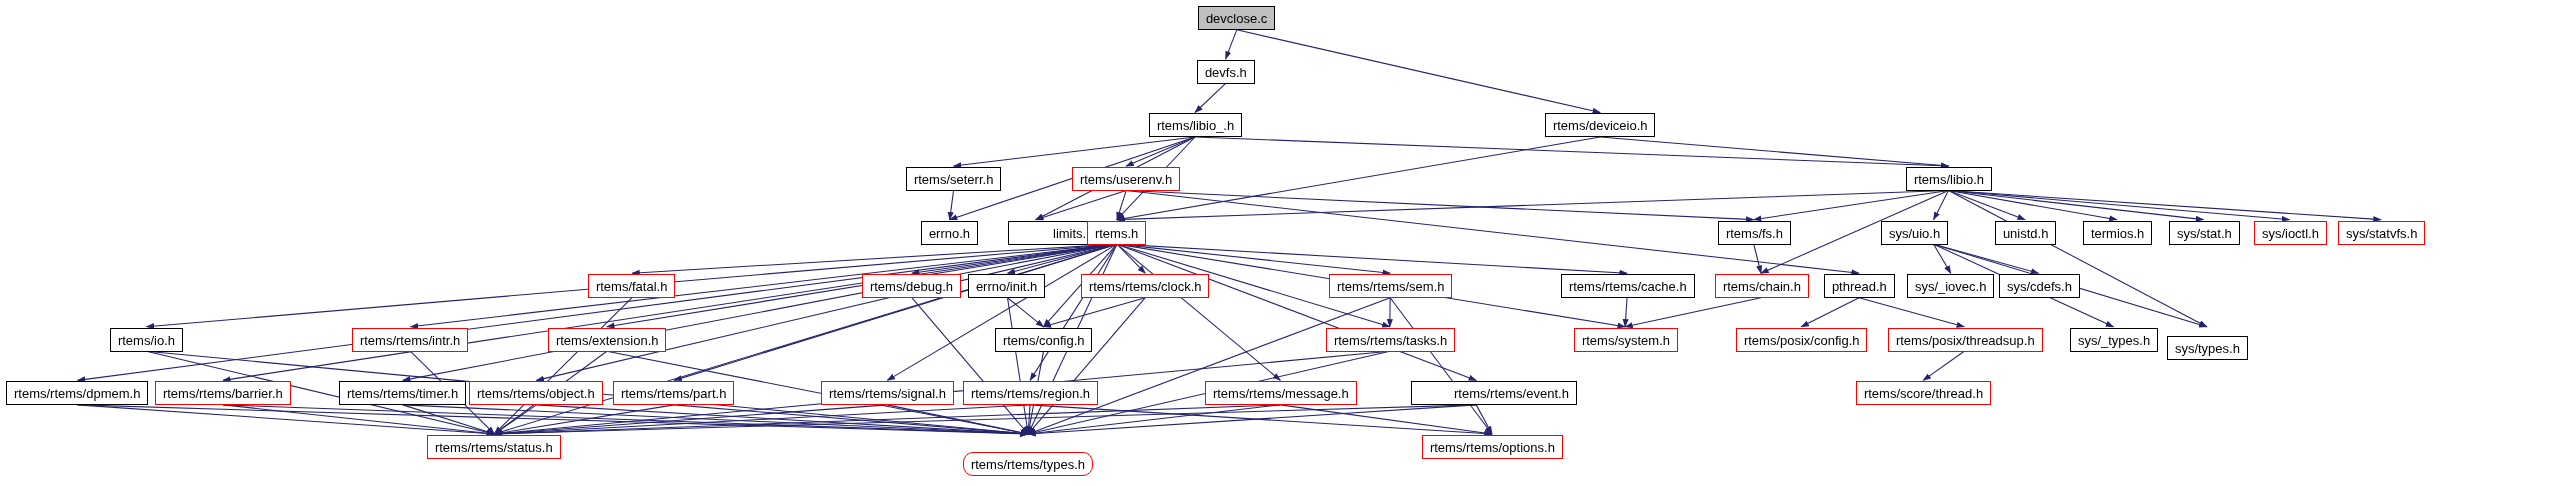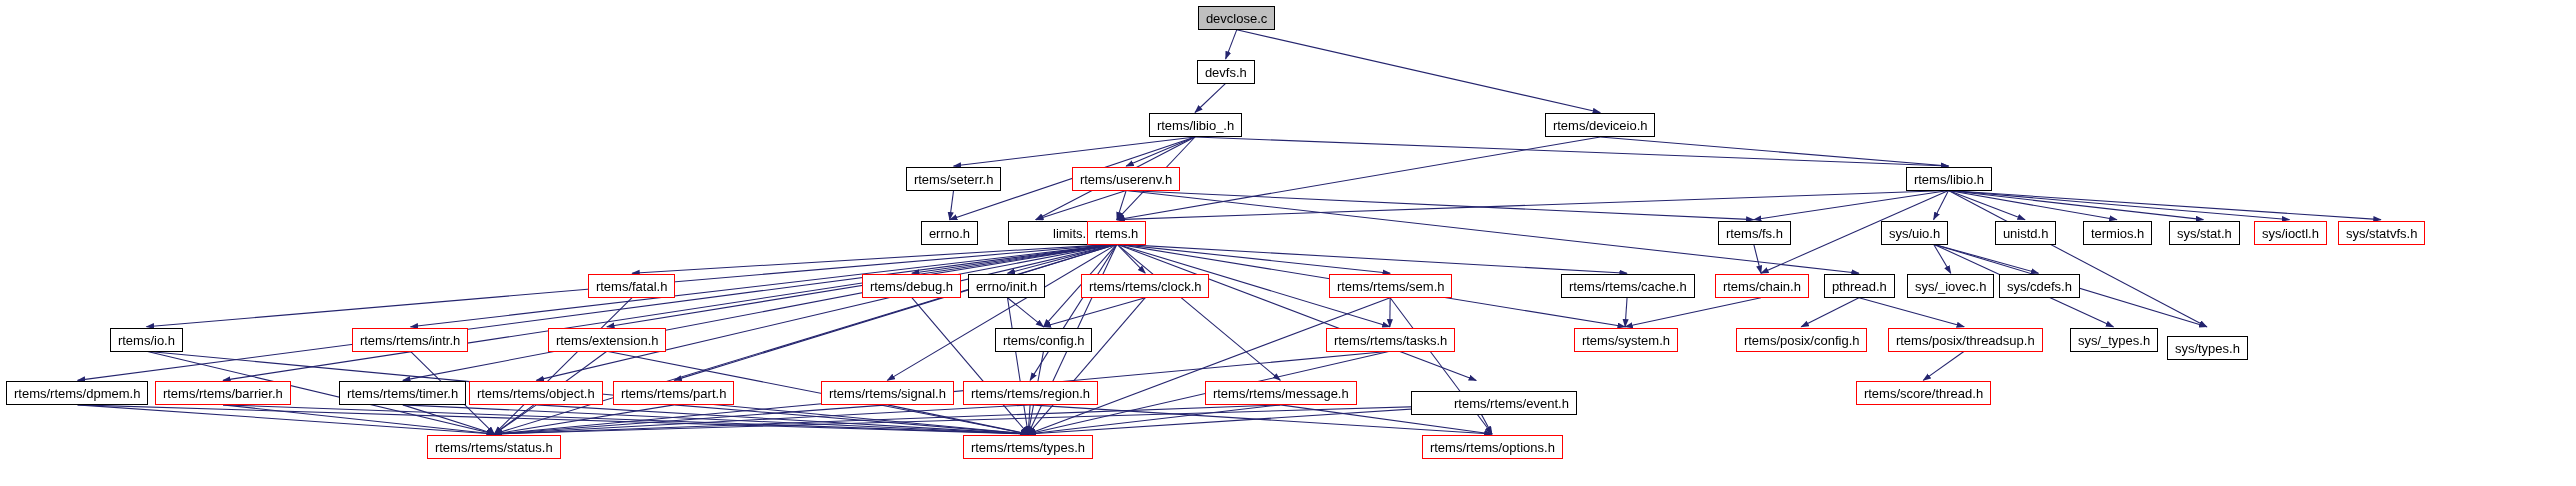--- a/index.html
+++ b/index.html
@@ -179,19 +179,19 @@
     <div class="node" style="left: 2070px; top: 328px;">sys/_types.h</div>
     <div class="node" style="left: 2167px; top: 328px; margin-top: 8px;">sys/types.h</div>
     <div class="node" style="left: 6.1px; top: 381px;">rtems/rtems/dpmem.h</div>
     <div class="node truncated" style="left: 155px; top: 381px;">rtems/rtems/barrier.h</div>
     <div class="node" style="left: 339px; top: 381px;">rtems/rtems/timer.h</div>
     <div class="node truncated" style="left: 469px; top: 381px;">rtems/rtems/object.h</div>
     <div class="node truncated" style="left: 613px; top: 381px;">rtems/rtems/part.h</div>
     <div class="node truncated" style="left: 821px; top: 381px;">rtems/rtems/signal.h</div>
     <div class="node truncated" style="left: 963px; top: 381px;">rtems/rtems/region.h</div>
     <div class="node truncated" style="left: 1205px; top: 381px;">rtems/rtems/message.h</div>
-    <div class="node" style="left: 1411px; top: 391px; padding-left: 42px;">rtems/rtems/event.h</div>
+    <div class="node" style="left: 1411px; top: 381px; padding-left: 42px;">rtems/rtems/event.h</div>
     <div class="node truncated" style="left: 1856px; top: 381px;">rtems/score/thread.h</div>
     <div class="node truncated" style="left: 427px; top: 435px;">rtems/rtems/status.h</div>
-    <div class="node truncated" style="left: 963px; top: 435px;">rtems/rtems/types.h</div>
+    <div class="node truncated" style="left: 963px; top: 452px; border-radius: 10px;">rtems/rtems/types.h</div>
     <div class="node truncated" style="left: 1422px; top: 435px;">rtems/rtems/options.h</div>
   </div>
 
 
 </body></html>

